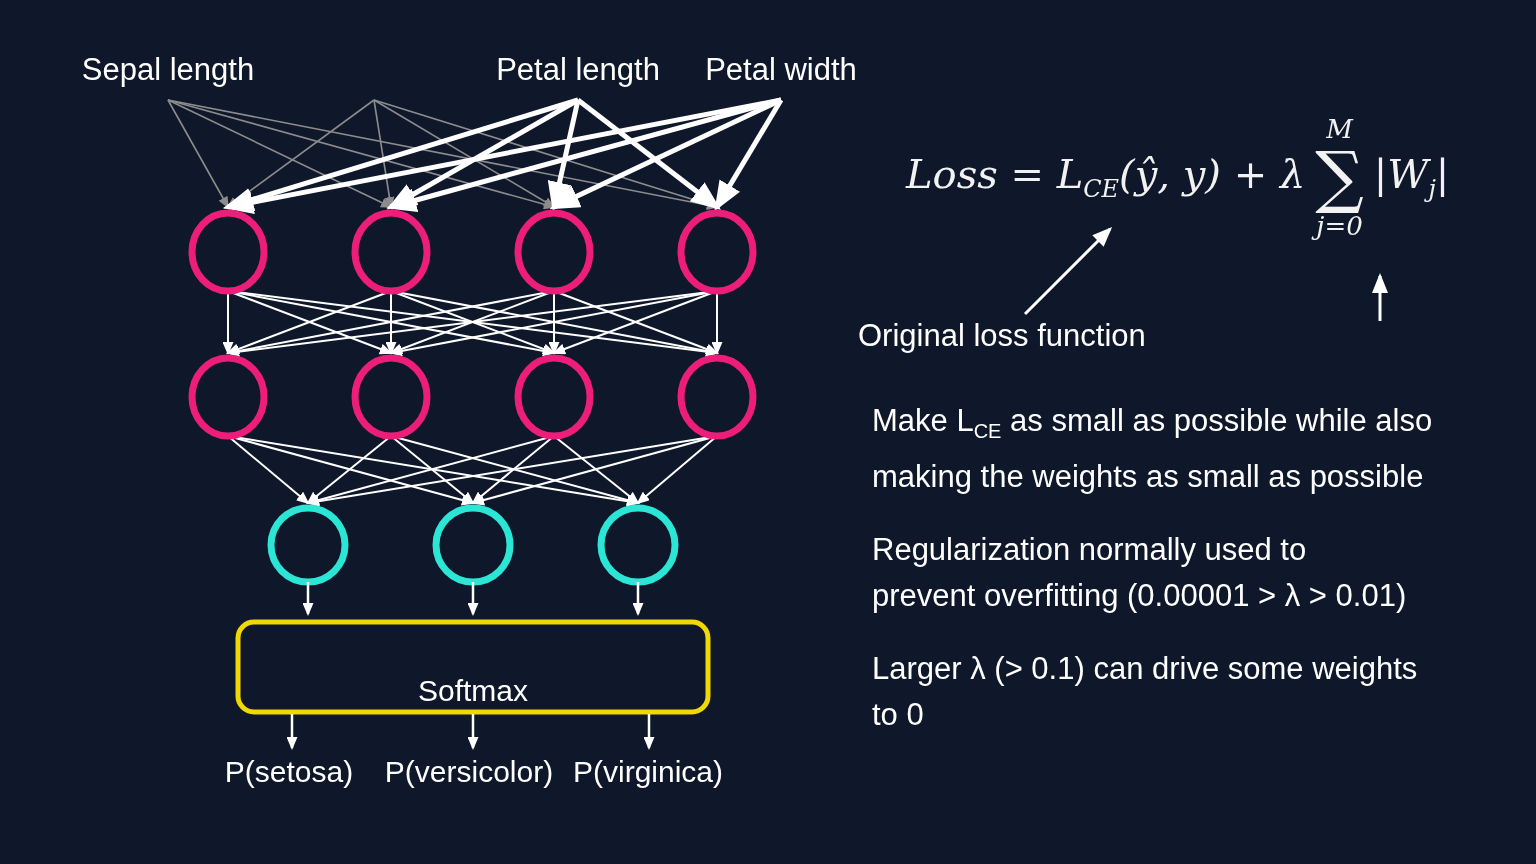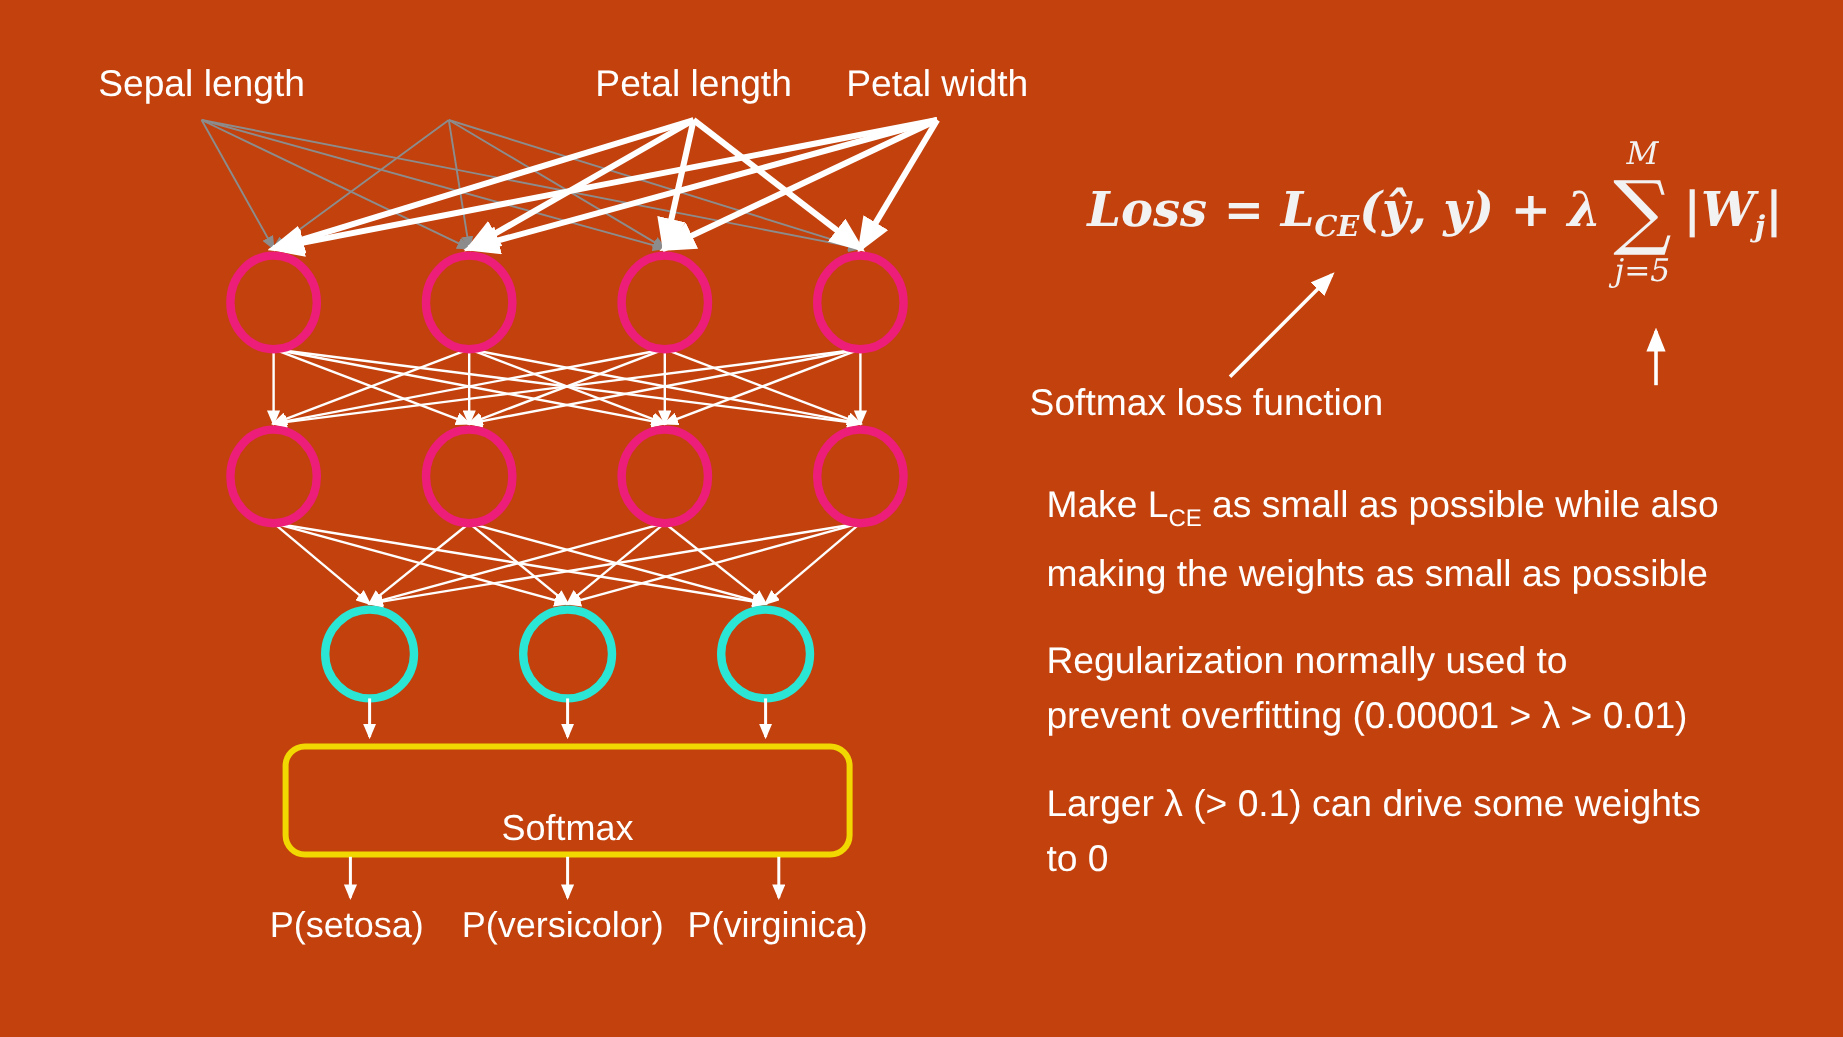--- a/index.html
+++ b/index.html
@@ -1,25 +1,25 @@
 <!DOCTYPE html>
 <html><head>
 <meta charset="utf-8">
 <style>
   html,body{margin:0;padding:0;background:#000;}
-  .slide{position:relative;width:1536px;height:864px;background:#c2410c;overflow:hidden;
+  .slide{position:relative;width:1536px;height:864px;background:#0f172a;overflow:hidden;
          font-family:"Liberation Sans",sans-serif;color:#fff;}
   .slide > svg{position:absolute;left:0;top:0;}
   .inlabel{position:absolute;top:52px;transform:translateX(-50%);font-size:31px;white-space:nowrap;}
   .outlabel{position:absolute;top:755px;transform:translateX(-50%);font-size:30px;white-space:nowrap;}
   .softmax-label{position:absolute;left:473px;top:667px;transform:translate(-50%,-50%);font-size:30px;margin-top:24px;}
   .ann{position:absolute;top:318px;font-size:31px;white-space:nowrap;}
   .formula{position:absolute;left:906px;top:116px;display:flex;align-items:center;gap:10px;
            font-family:"DejaVu Serif",serif;font-style:italic;color:#f2f2f2;}
-  .f-main{font-size:40px;white-space:nowrap;font-weight:bold;}
+  .f-main{font-size:40px;white-space:nowrap;}
   .f-sub{font-size:24px;}
   .f-sum{display:flex;flex-direction:column;align-items:center;line-height:1;}
   .f-sum-top{font-size:26px;margin-bottom:3px;}
   .f-sigma{font-size:68px;line-height:0.95;font-style:normal;}
   .f-sum-bot{font-size:26px;margin-top:3px;}
   .notes{position:absolute;left:872px;top:398px;width:680px;font-size:31px;line-height:46px;}
   .notes p{margin:0 0 27px 0;white-space:pre-line;}
   .n-sub{font-size:20px;}
 </style>
 </head>
@@ -136,26 +136,26 @@
 
   <div class="outlabel" style="left:289px">P(setosa)</div>
   <div class="outlabel" style="left:469px">P(versicolor)</div>
   <div class="outlabel" style="left:648px">P(virginica)</div>
 
   <div class="formula">
     <span class="f-main"><span>Loss = L</span><sub class="f-sub">CE</sub><span>(ŷ, y) + λ</span></span>
     <span class="f-sum">
       <span class="f-sum-top">M</span>
       <span class="f-sigma">∑</span>
-      <span class="f-sum-bot">j=5</span>
+      <span class="f-sum-bot">j=0</span>
     </span>
     <span class="f-main"><span>|W</span><sub class="f-sub">j</sub><span>|</span></span>
   </div>
 
-  <div class="ann" style="left:858px">Softmax loss function</div>
+  <div class="ann" style="left:858px">Original loss function</div>
 
   <div class="notes">
     <p><span>Make L</span><sub class="n-sub">CE</sub><span> as small as possible while also
 making the weights as small as possible</span></p>
     <p>Regularization normally used to
 prevent overfitting (0.00001 &gt; λ &gt; 0.01)</p>
     <p>Larger λ (&gt; 0.1) can drive some weights
 to 0</p>
   </div>
 

